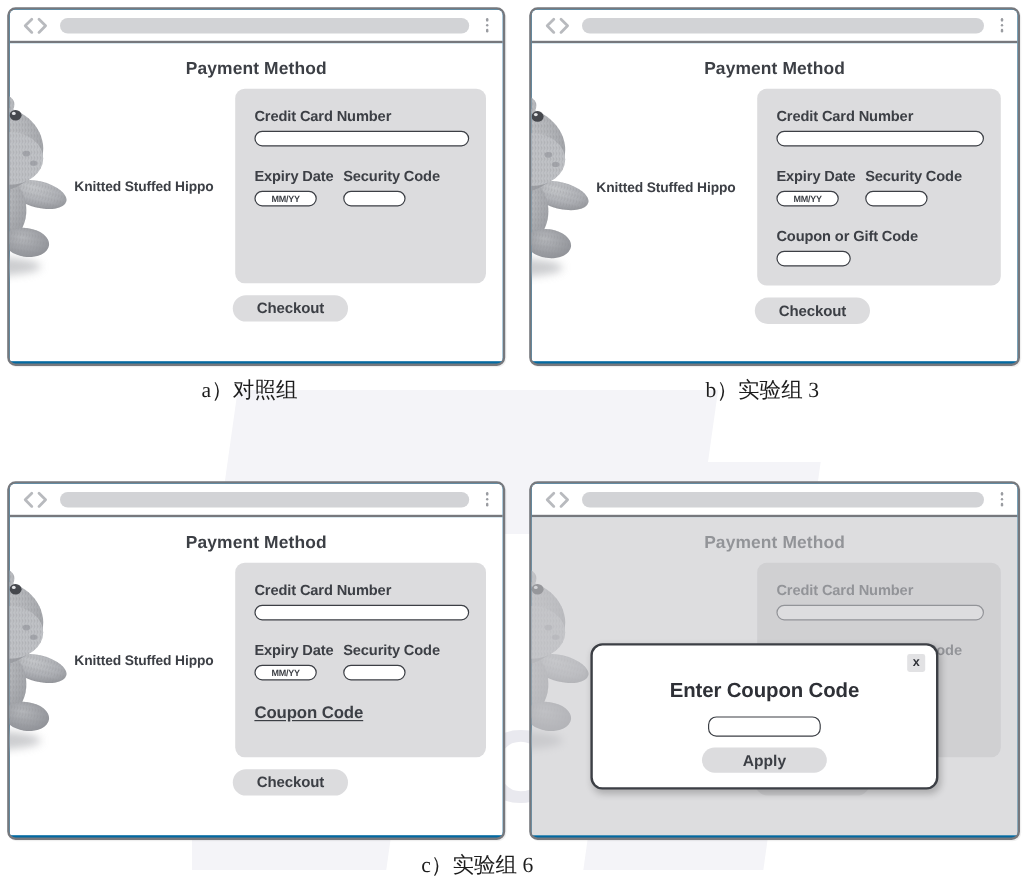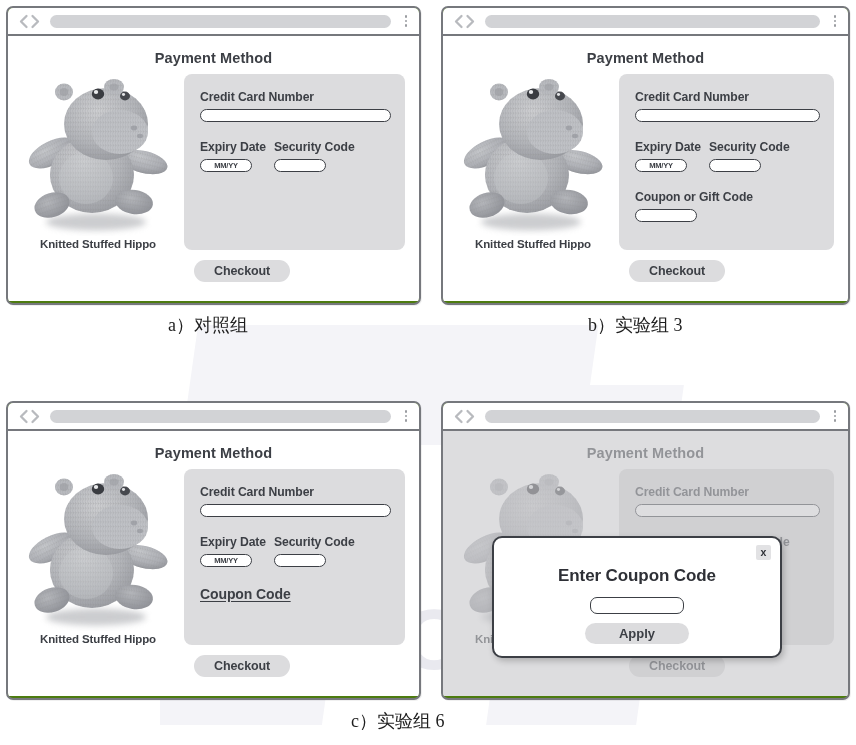--- a/index.html
+++ b/index.html
@@ -67,21 +67,21 @@
     white-space: nowrap;
   }
   #cap-a { left: 168px; top: 313px; }
   #cap-b { left: 588px; top: 313px; }
   #cap-c { left: 351px; top: 709px; }
 
   
   .browser {
     width: 100%;
     height: 100%;
-    background: #4d7c0f;
+    background: #0369a1;
     border: 2px solid #76787d;
     border-radius: 7px;
     position: relative;
     overflow: hidden;
     box-shadow: 1px 1px 0 rgba(0,0,0,0.06);
   }
   .chrome-bar {
     height: 28px;
     background: #ffffff;
     border-bottom: 2px solid #76787d;
@@ -142,21 +142,21 @@
 
   .content {
     display: flex;
     padding: 8px 14px 0 10px;
     gap: 6px;
   }
   .product {
     width: 160px;
     flex: 0 0 160px;
     display: flex;
-    flex-direction: column;
+    flex-direction: row;
     align-items: center;
     justify-content: flex-end;
   }
   .product-caption {
     font-size: 11.5px;
     font-weight: bold;
     color: #3c3f45;
     margin-top: 2px;
     white-space: nowrap;
     letter-spacing: -0.1px;
@@ -170,20 +170,21 @@
   }
   .hippo-wrap svg { display: block; }
 
   
   .form-card {
     flex: 1 1 auto;
     background: #dcdcde;
     border-radius: 8px;
     padding: 16px 14px 16px 16px;
     min-height: 150px;
+    margin-left: 12px;
   }
   .field-label {
     font-size: 12.2px;
     font-weight: bold;
     color: #3c3f45;
     letter-spacing: -0.1px;
     white-space: nowrap;
   }
   .input-box {
     background: #ffffff;

